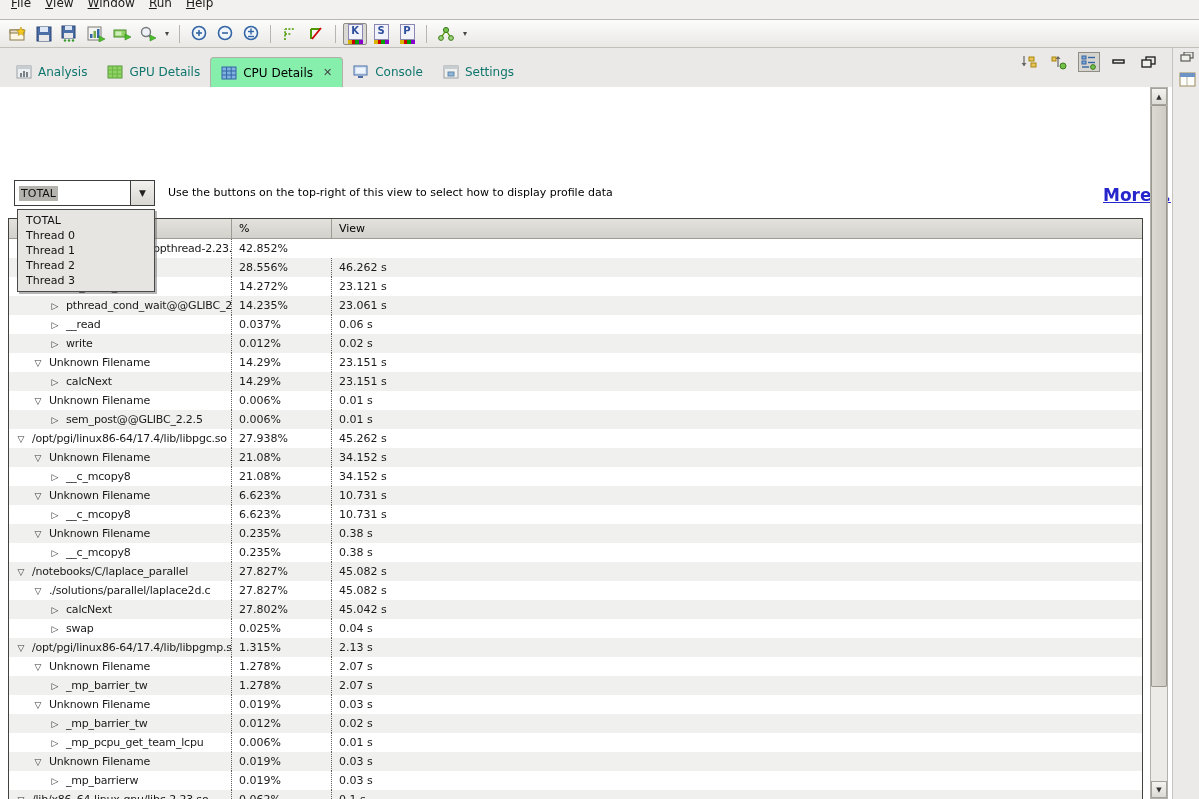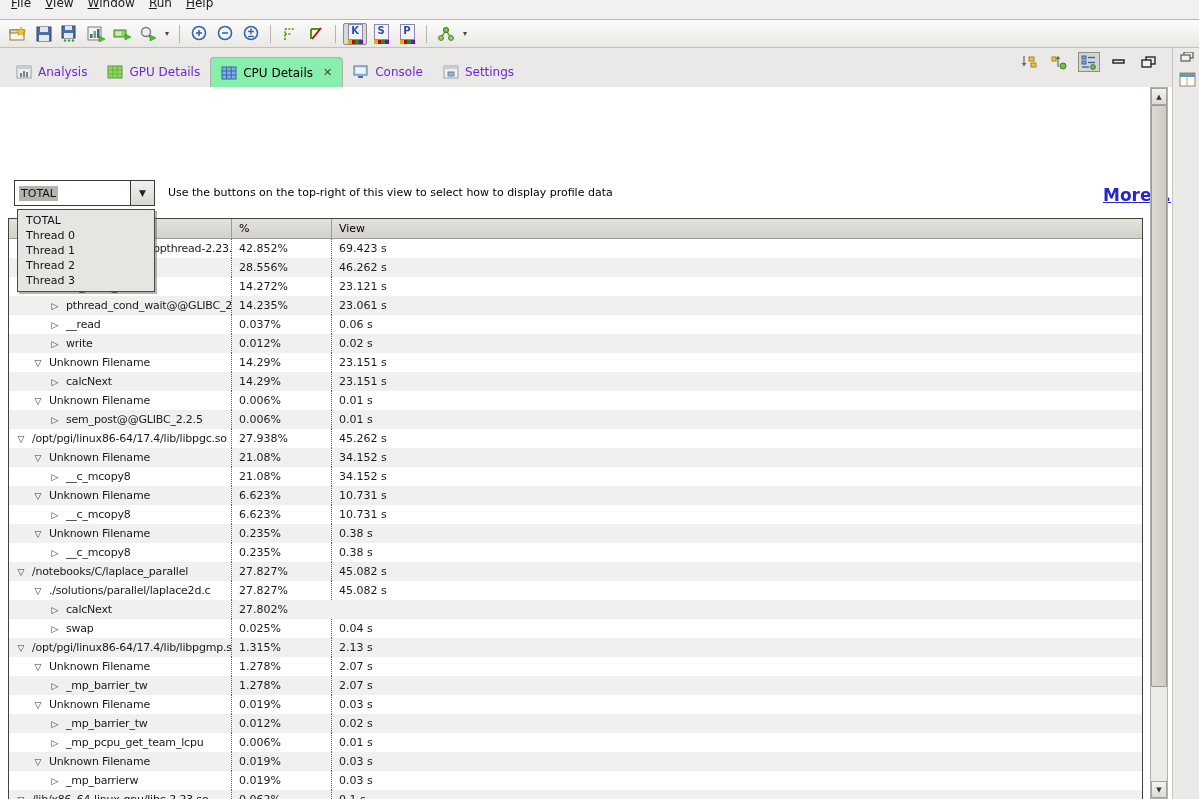--- a/index.html
+++ b/index.html
@@ -37,21 +37,21 @@
   }
   .rainbow { display:block; height:4px; margin-top:0;
     background:linear-gradient(90deg,#d8b400 0 25%,#cc0000 25% 50%,#00a000 50% 75%,#8800cc 75% 100%); }
   
   .tabbar {
     position:absolute; left:0; top:48px; width:1172px; height:39px;
     background:#eae9e7; display:flex; align-items:flex-end; padding-left:6px;
   }
   .tab {
     height:30px; display:flex; align-items:center; gap:6px;
-    padding:0 10px; color:#6d28d9; font-size:12px; position:relative; cursor:default;
+    padding:0 10px; color:#0f766e; font-size:12px; position:relative; cursor:default;
   }
   .tab.active {
     background:#86efac; color:#000;
     border:1px solid #b1afa9; border-bottom:none;
     border-radius:4px 4px 0 0; z-index:2;
   }
   .tab .close-x { font-size:11px; color:#444; margin-left:4px; }
   .view-tools {
     position:absolute; right:12px; top:4px; display:flex; align-items:center; gap:8px;
   }
@@ -355,21 +355,20 @@
       <div class="th c2">%</div>
       <div class="th c3">View</div>
     </div>
     <div>
         <div class="tr">
           <div class="td c1" style="padding-left: 6px;">
             <span class="exp">▽</span>
             <span class="lbl">/lib/x86_64-linux-gnu/libpthread-2.23.so</span>
           </div>
           <div class="td c2">42.852%</div>
-          <div class="td c3">69.423 s</div>
         </div>
         <div class="tr">
           <div class="td c1" style="padding-left: 23px;">
             <span class="exp">▽</span>
             <span class="lbl">Unknown Filename</span>
           </div>
           <div class="td c2">28.556%</div>
           <div class="td c3">46.262 s</div>
         </div>
         <div class="tr">
@@ -507,20 +506,21 @@
           </div>
           <div class="td c2">27.827%</div>
           <div class="td c3">45.082 s</div>
         </div>
         <div class="tr">
           <div class="td c1" style="padding-left: 40px;">
             <span class="exp">▷</span>
             <span class="lbl">calcNext</span>
           </div>
           <div class="td c2">27.802%</div>
+          <div class="td c3">45.042 s</div>
         </div>
         <div class="tr">
           <div class="td c1" style="padding-left: 40px;">
             <span class="exp">▷</span>
             <span class="lbl">swap</span>
           </div>
           <div class="td c2">0.025%</div>
           <div class="td c3">0.04 s</div>
         </div>
         <div class="tr">

